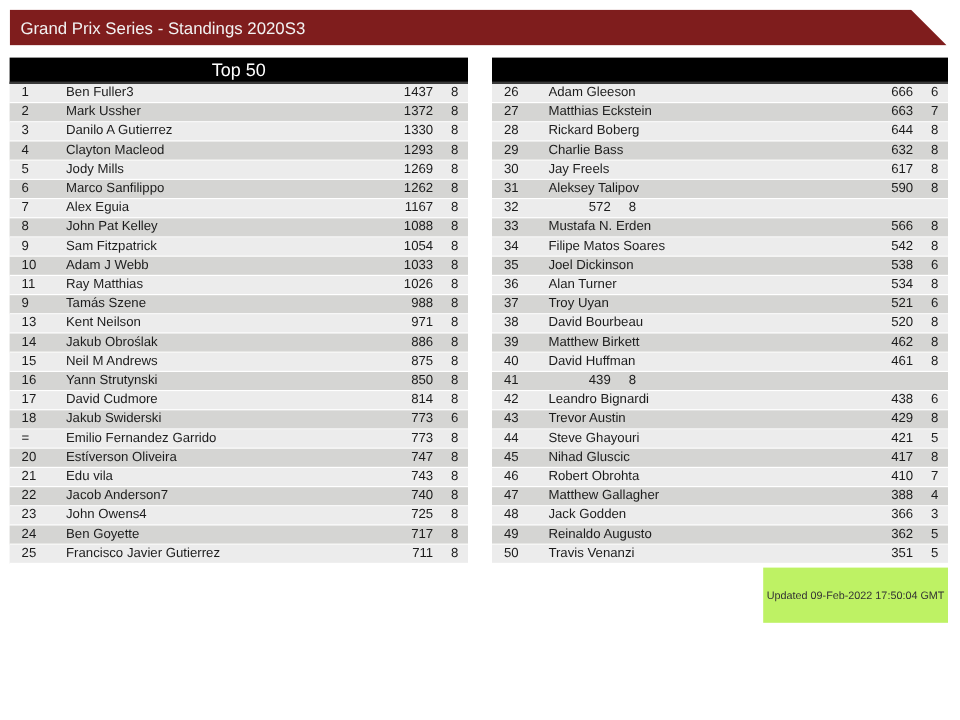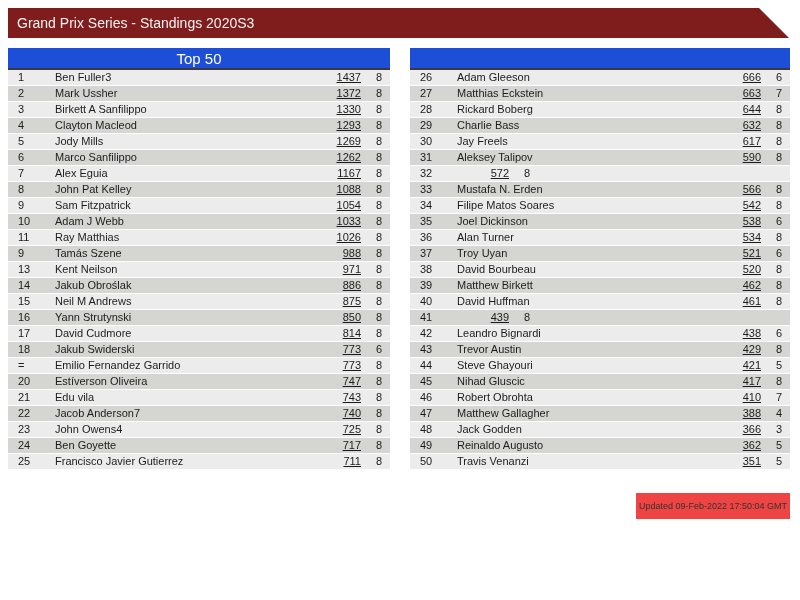--- a/index.html
+++ b/index.html
@@ -17,50 +17,49 @@
     clip-path: polygon(0 0, calc(100% - 30px) 0, 100% 100%, 0 100%);
     margin-bottom: 10px;
   }
 
   .panels { display: flex; gap: 20px; }
   .panel { width: 382px; }
   .panel.right { width: 380px; }
 
   .panel-header {
     height: 22px;
-    background: #1d4ed8;
+    background: #000000;
     border-bottom: 2px solid #3a3a3a;
     color: #ffffff;
     font-size: 15px;
     display: flex; align-items: center; justify-content: center;
   }
 
   .rows { width: 100%; }
   .row {
     display: flex;
     height: 16px;
     line-height: 15px;
     font-size: 11px;
     color: #1c1c1c;
     border-bottom: 1px solid #ffffff;
   }
   .row.light { background: #ececec; }
   .row.dark  { background: #d5d5d3; }
   .cell-pos   { width: 47px; padding-left: 10px; }
   .cell-name  { flex: 1; overflow: hidden; white-space: nowrap; }
-  .cell-points{ width: 52px; text-align: right; text-decoration: underline; }
+  .cell-points{ width: 52px; text-align: right; }
   .cell-races { width: 29px; text-align: right; padding-right: 8px; }
 
   .footer-wrap { display: flex; justify-content: flex-end; margin-top: 3px; width: 782px; }
   .footer {
-    background: #ef4444;
+    background: #bef264;
     color: #333333;
     font-size: 9px;
-    padding: 8px 3px;
-    margin-top: 20px;
+    padding: 18px 3px;
   }
 </style>
 </head>
 <body>
 
 <div class="page">
 
   <div class="titlebar">
     <span>Grand Prix Series - Standings 2020S3</span>
   </div>
@@ -78,21 +77,21 @@
             <div class="cell-races">8</div>
           </div>
           <div class="row dark">
             <div class="cell-pos">2</div>
             <div class="cell-name">Mark Ussher</div>
             <div class="cell-points">1372</div>
             <div class="cell-races">8</div>
           </div>
           <div class="row light">
             <div class="cell-pos">3</div>
-            <div class="cell-name">Birkett A Sanfilippo</div>
+            <div class="cell-name">Danilo A Gutierrez</div>
             <div class="cell-points">1330</div>
             <div class="cell-races">8</div>
           </div>
           <div class="row dark">
             <div class="cell-pos">4</div>
             <div class="cell-name">Clayton Macleod</div>
             <div class="cell-points">1293</div>
             <div class="cell-races">8</div>
           </div>
           <div class="row light">

